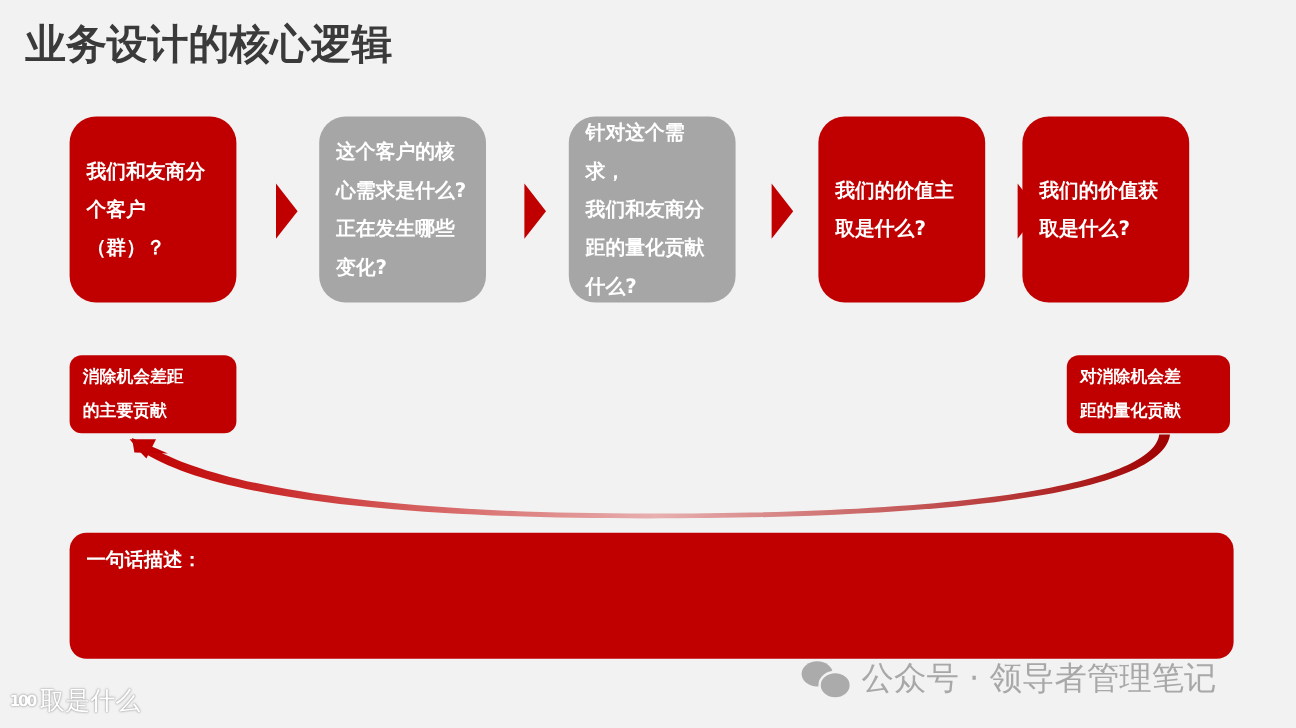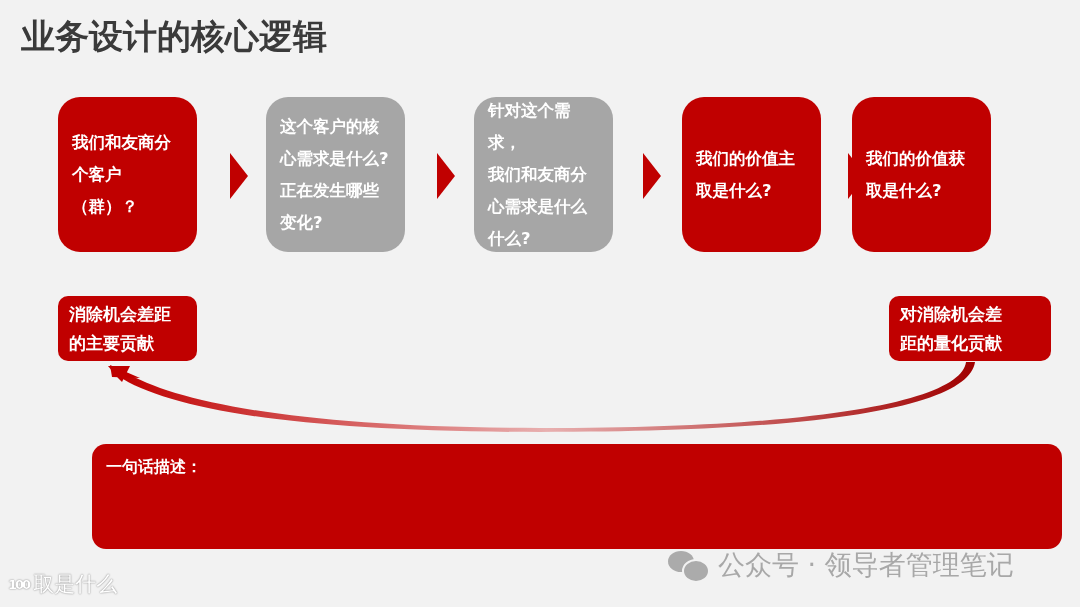--- a/index.html
+++ b/index.html
@@ -26,29 +26,29 @@
     .step .txt { white-space: pre-line; }
     .chev {
       position: absolute; top: 153px; width: 0; height: 0;
       border-top: 23px solid transparent;
       border-bottom: 23px solid transparent;
       border-left: 18px solid #c00000;
     }
     .tag {
       position: absolute; top: 296px; height: 65px;
       background: #c00000; color: #fff; border-radius: 10px;
-      font-size: 17px; font-weight: bold; line-height: 29px;
+      font-size: 14px; font-weight: bold; line-height: 29px;
       box-sizing: border-box; padding: 4px 0 0 11px;
       white-space: pre-line;
     }
     .curve { position: absolute; left: 0; top: 0; }
     .summary {
       position: absolute; left: 58px; top: 444px; width: 970px; height: 105px;
       background: #c00000; border-radius: 14px; color: #fff;
-      box-sizing: border-box; padding: 10px 14px 0 14px; margin-left: 34px;
+      box-sizing: border-box; padding: 10px 14px 0 14px;
     }
     .summary .head { font-size: 16px; font-weight: bold; line-height: 26px; }
     .summary .body {
       font-size: 16.5px; line-height: 36px; text-indent: 40px;
       margin-top: 2px;
     }
     .wm-left {
       position: absolute; left: 8px; top: 570px;
       font-size: 21px; color: #fff;
       text-shadow: 0 0 2px #999, 0 0 1px #999;
@@ -85,39 +85,39 @@
   <span class="txt">这个客户的核
 心需求是什么?
 正在发生哪些
 变化?</span>
 </div>
 <div class="chev" style="left:437px"></div>
 
 <div class="step gray" style="left:474px">
   <span class="txt">针对这个需求，
 我们和友商分
-心需求是什么
+距的量化贡献
 什么?</span>
 </div>
 <div class="chev" style="left:643px"></div>
 
 <div class="step red" style="left:682px">
   <span class="txt">我们的价值主
 取是什么?</span>
 </div>
 <div class="chev" style="left:848px"></div>
 
 <div class="step red" style="left:852px">
   <span class="txt">我们的价值获
 取是什么?</span>
 </div>
 
 <div class="tag" style="left:58px; width:139px">消除机会差距
 的主要贡献</div>
-<div class="tag" style="left:889px; width:162px">对消除机会差
+<div class="tag" style="left:889px; width:136px">对消除机会差
 距的量化贡献</div>
 
 <svg class="curve" width="1080" height="607">
   <defs>
     <linearGradient id="cg" x1="0" x2="1" y1="0" y2="0">
       <stop offset="0" stop-color="#c00000"></stop>
       <stop offset="0.5" stop-color="#e8b0b0"></stop>
       <stop offset="1" stop-color="#a00000"></stop>
     </linearGradient>
   </defs>

